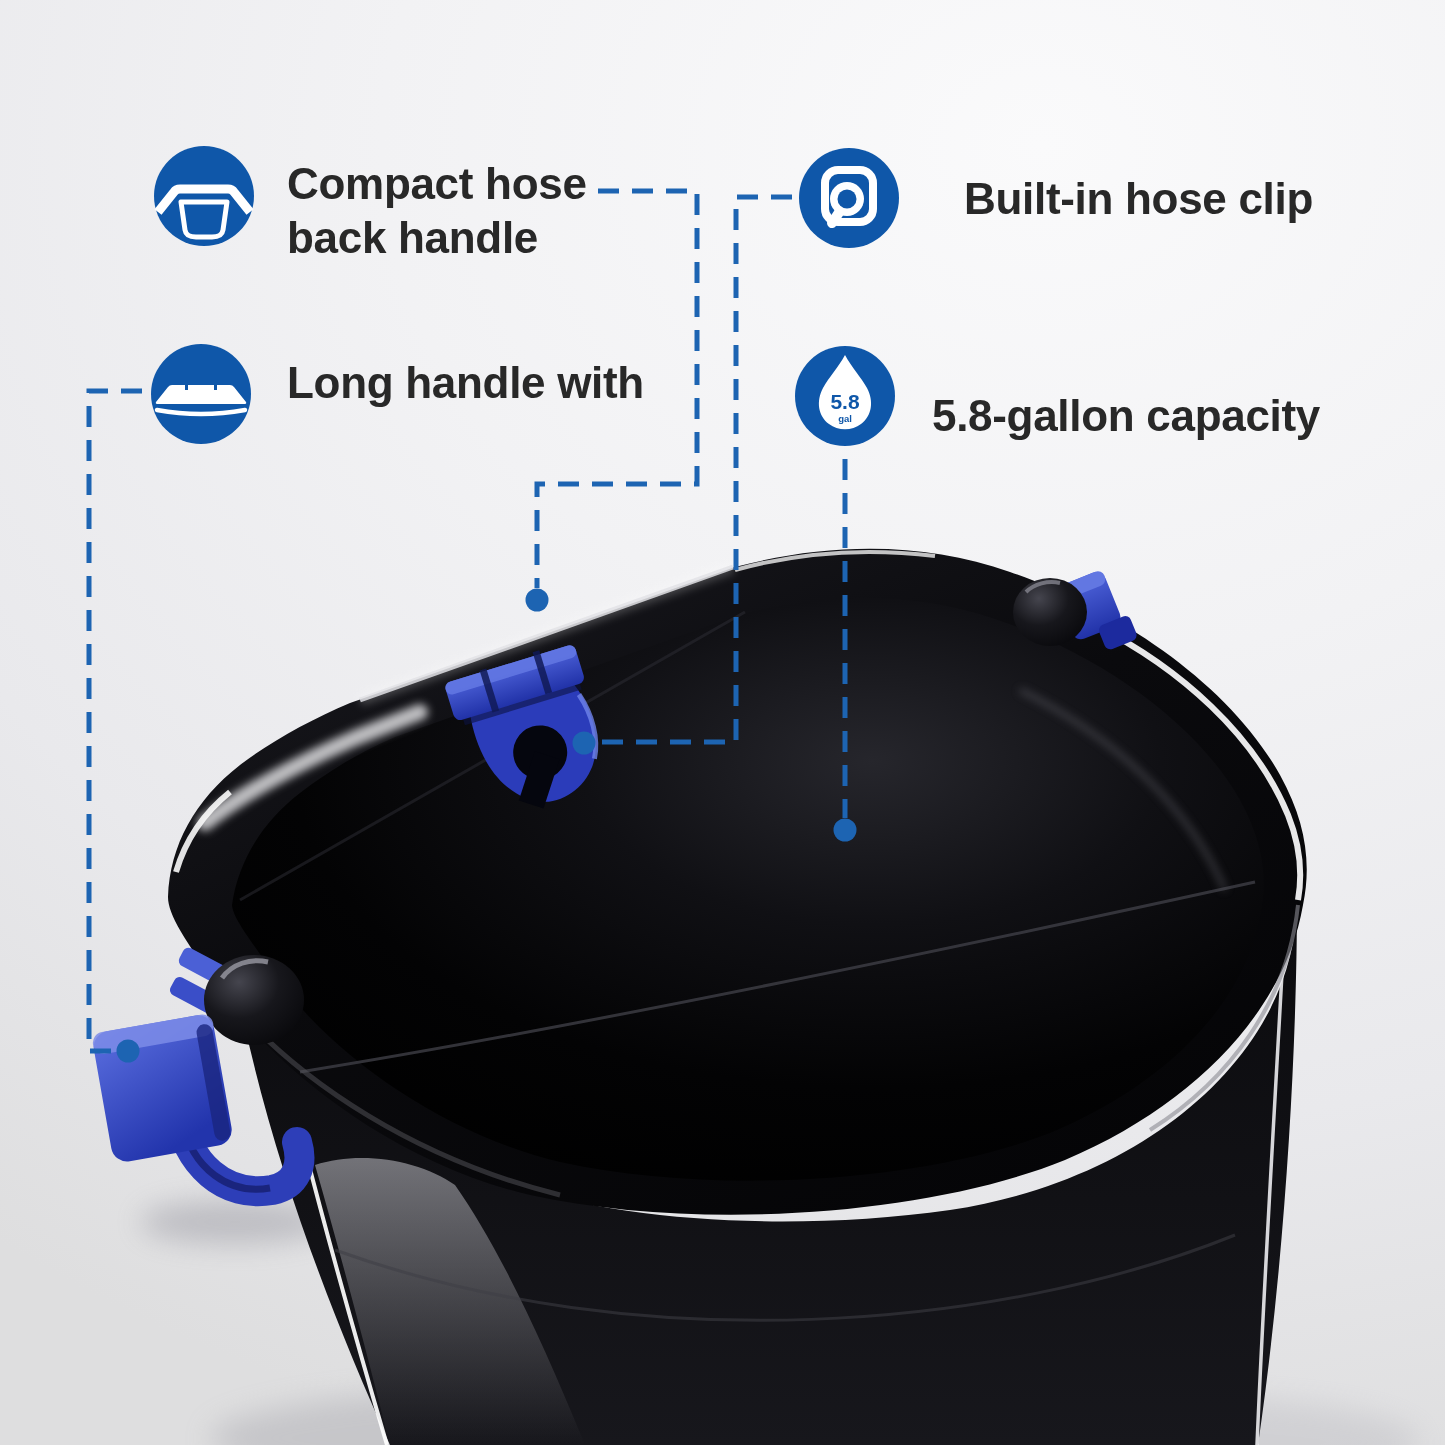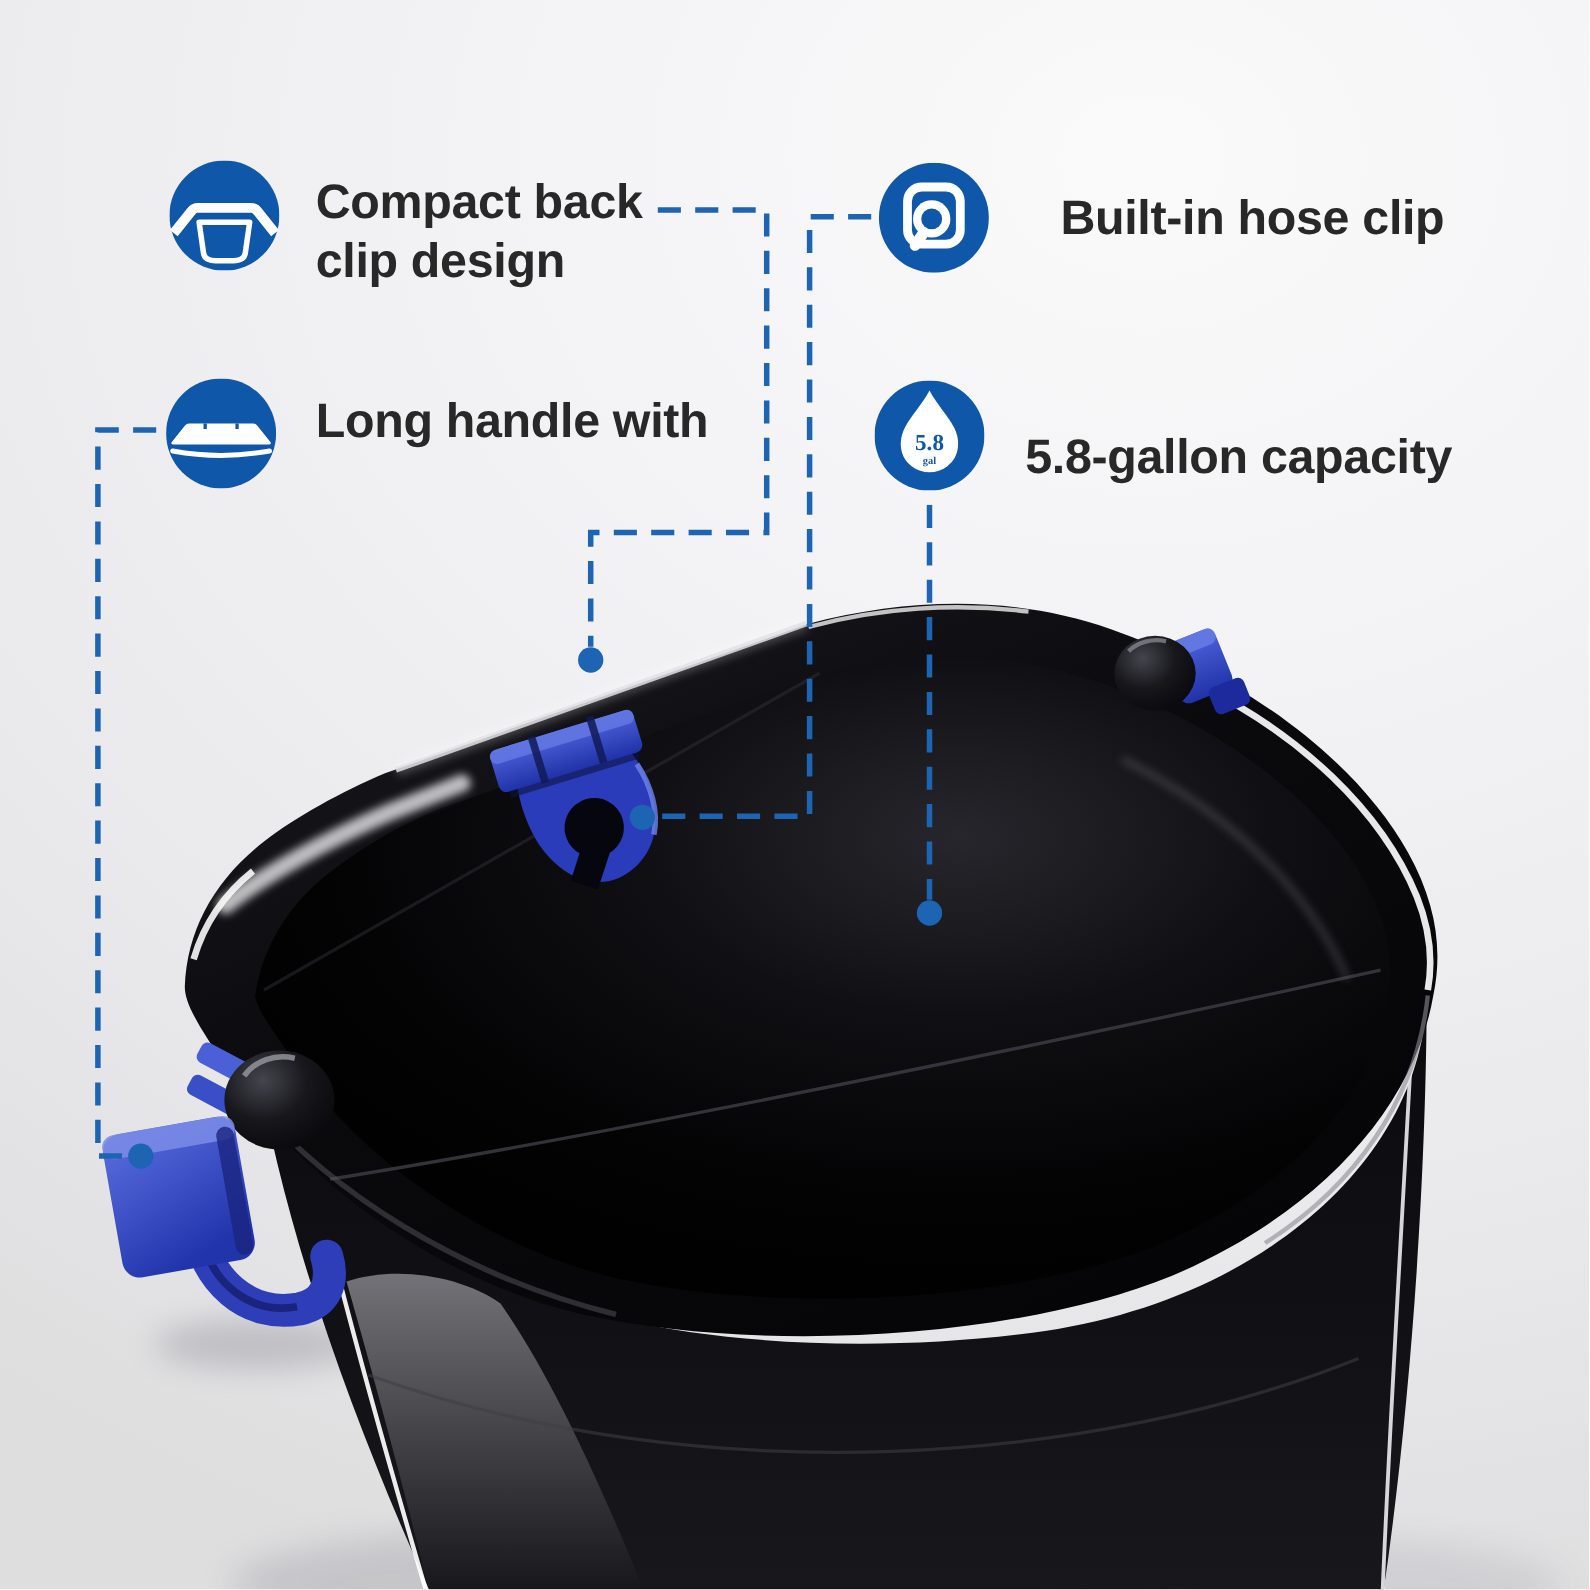--- a/index.html
+++ b/index.html
@@ -3,21 +3,21 @@
 <meta charset="utf-8">
 <style>
   html,body{margin:0;padding:0;background:#ffffff;}
   .canvas{
     position:relative;width:1445px;height:1445px;overflow:hidden;
     background:
       radial-gradient(120% 95% at 72% 10%, #fafafb 0%, #f2f2f4 38%, #e9e9ec 72%, #dededf 100%);
     font-family:"Liberation Sans", sans-serif;
   }
   .scene{position:absolute;left:0;top:0;width:1445px;height:1445px;display:block;}
-  .callout-icon{position:absolute;width:100px;height:100px;font-family:Liberation Serif, serif;}
+  .callout-icon{position:absolute;width:100px;height:100px;}
   .callout-icon svg{display:block;width:100%;height:100%;}
   .callout-text{
     position:absolute;color:#282828;font-size:44px;font-weight:600;
     line-height:54px;letter-spacing:-0.3px;white-space:nowrap;
   }
   .callout-text .line{display:block;}
   
   #c1-icon{left:154px;top:146px;}
   #c2-icon{left:799px;top:148px;}
   #c3-icon{left:151px;top:344px;}
@@ -170,22 +170,22 @@
   </svg>
 
   <div class="callout-icon" id="c1-icon">
     <svg viewBox="0 0 100 100">
       <circle cx="50" cy="50" r="50" fill="#0f57a9"></circle>
       <path d="M 4,66 L 20,46 Q 22,43 26,43 L 74,43 Q 78,43 80,46 L 96,66" stroke="#ffffff" stroke-width="9" fill="none" stroke-linejoin="round"></path>
       <path d="M 27,56 L 73,56 L 69,84 Q 68,91 58,91 L 42,91 Q 32,91 31,84 Z" fill="#0f57a9" stroke="#ffffff" stroke-width="5" stroke-linejoin="round"></path>
     </svg>
   </div>
   <div class="callout-text" id="c1-text">
-    <span class="line">Compact back</span>
-    <span class="line">clip design</span>
+    <span class="line">Compact hose</span>
+    <span class="line">back handle</span>
   </div>
 
   <div class="callout-icon" id="c2-icon">
     <svg viewBox="0 0 100 100">
       <circle cx="50" cy="50" r="50" fill="#0f57a9"></circle>
       <rect x="26" y="22" width="48" height="52" rx="13" fill="none" stroke="#ffffff" stroke-width="8"></rect>
       <circle cx="48" cy="51" r="17" fill="#ffffff"></circle>
       <path d="M 41,63 C 37,69 35,72 33,75" stroke="#ffffff" stroke-width="10" stroke-linecap="round" fill="none"></path>
       <circle cx="48" cy="51" r="9.5" fill="#0f57a9"></circle>
     </svg>

